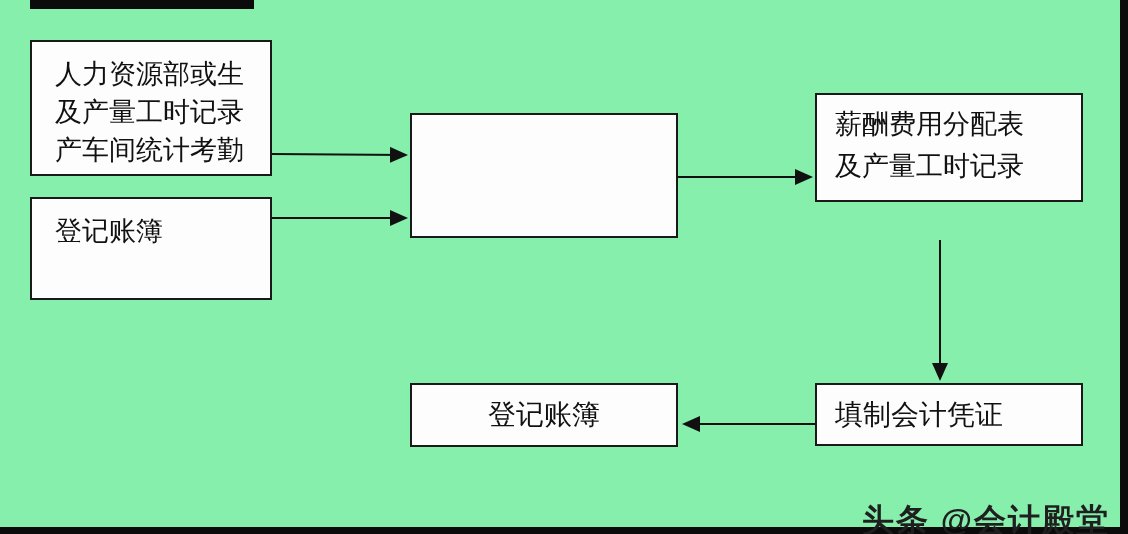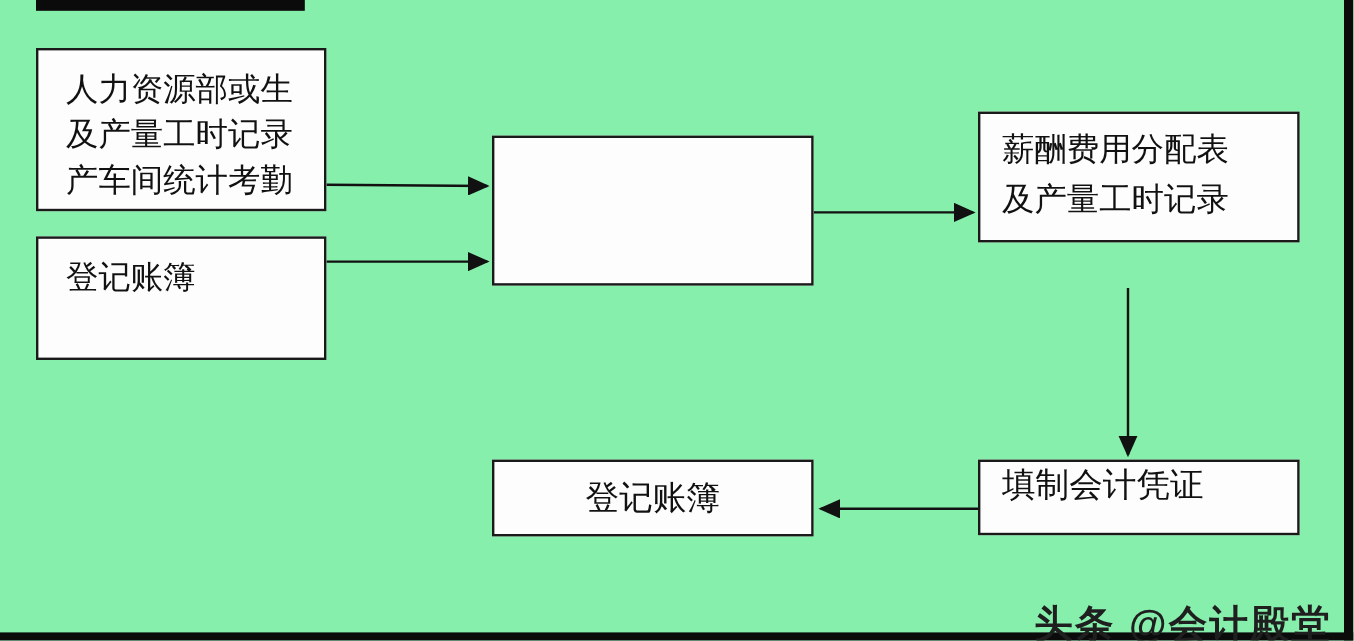--- a/index.html
+++ b/index.html
@@ -23,21 +23,21 @@
   .flowbox .bline{white-space:nowrap;}
   
   .box-a{left:30px;top:40px;width:242px;height:136px;padding:13px 0 0 23px;font-size:27px;line-height:38px;}
   
   .box-b{left:30px;top:197px;width:242px;height:103px;padding:14px 0 0 23px;font-size:27px;line-height:36px;}
   
   .box-c{left:410px;top:113px;width:268px;height:125px;padding:12px 0 0 18px;font-size:28px;line-height:42px;}
   
   .box-d{left:815px;top:93px;width:268px;height:109px;padding:8px 0 0 18px;font-size:27px;line-height:42px;}
   
-  .box-e{left:815px;top:383px;width:268px;height:63px;display:flex;padding-left:18px;font-size:28px;}
+  .box-e{left:815px;top:383px;width:268px;height:63px;display:flex;align-items:center;padding-left:18px;font-size:28px;}
   
   .box-f{left:410px;top:383px;width:268px;height:64px;display:flex;align-items:center;justify-content:center;font-size:28px;}
 
   .connectors{position:absolute;left:0;top:0;width:1128px;height:534px;}
 
   .bar{position:absolute;background:#0b0b0b;}
   .bar-topleft{left:30px;top:0;width:224px;height:9px;}
   .bar-bottom{left:0;top:527px;width:1128px;height:7px;}
   .bar-right{left:1120px;top:0;width:8px;height:534px;}
 

